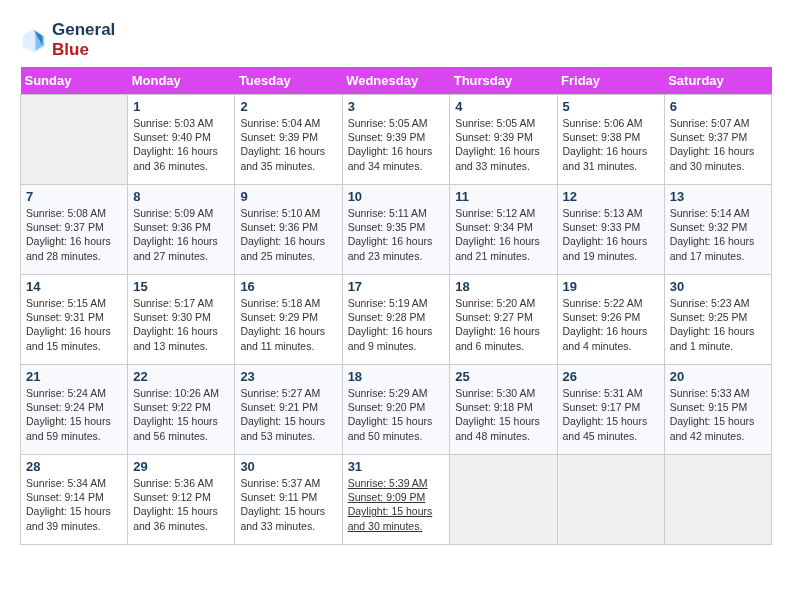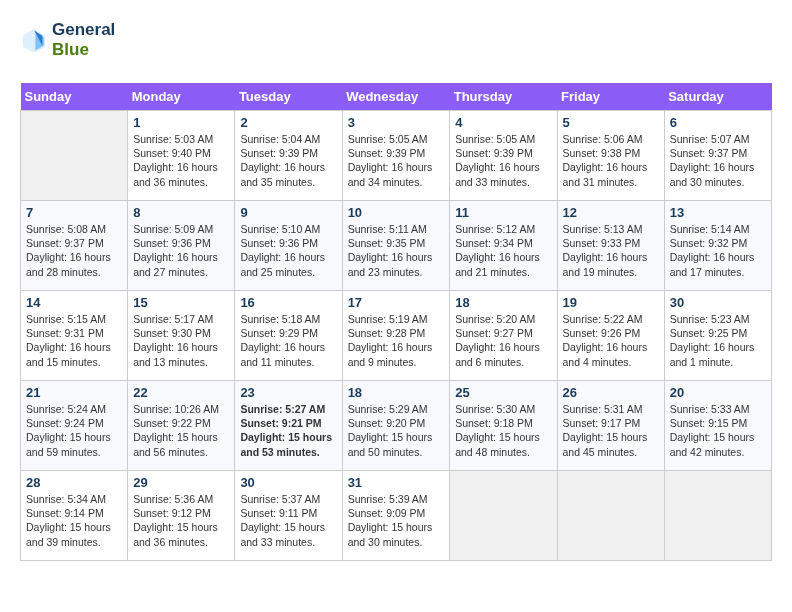--- a/index.html
+++ b/index.html
@@ -7,21 +7,21 @@
       font-family: Arial, sans-serif;
       background: #fff;
       width: 792px;
       min-height: 612px;
       padding: 20px;
     }
     .header {
       display: flex;
       justify-content: space-between;
       align-items: flex-start;
-      margin-bottom: 24px;
+      margin-bottom: 8px;
     }
     .logo {
       display: flex;
       align-items: center;
       gap: 4px;
     }
     .logo-icon {
       width: 28px;
       height: 28px;
     }
@@ -37,21 +37,21 @@
     .location {
       font-size: 14px;
       color: #333;
     }
     table {
       width: 100%;
       border-collapse: collapse;
       font-size: 11px;
     }
     thead tr th {
-      background-color: #8b5cf6;
+      background-color: #d946ef;
       color: #fff;
       padding: 6px 4px;
       text-align: left;
       font-size: 13px;
       font-weight: bold;
     }
     tbody tr td {
       border: 1px solid #ccc;
       vertical-align: top;
       padding: 4px 5px;
@@ -85,21 +85,21 @@
 
 <div class="header">
   <div class="logo">
     <svg class="logo-icon" viewBox="0 0 40 40">
       <polygon points="20,4 36,14 36,30 20,38 4,30 4,14" fill="#2196f3" opacity="0.15"></polygon>
       <polygon points="22,8 34,16 34,28 22,35" fill="#2196f3" opacity="0.5"></polygon>
       <polygon points="20,6 32,14 32,28" fill="#1a6bbd" opacity="0.8"></polygon>
     </svg>
     <div>
       <div style="font-size:17px;font-weight:bold;color:#1a3a5c;line-height:1.15;">General</div>
-      <div style="font-size:17px;font-weight:bold;color:#4d7c0f;line-height:1.15;">Blue</div>
+      <div style="font-size:17px;font-weight:bold;color:#b91c1c;line-height:1.15;">Blue</div>
     </div>
   </div>
 </div>
 
 <table>
   <thead>
     <tr>
     <th>Sunday</th>
         <th>Monday</th>
         <th>Tuesday</th>
@@ -267,21 +267,21 @@
         </td>
         <td>
           <span class="day-num">22</span>
           <div class="day-info" style="white-space: pre-line;">Sunrise: 10:26 AM
 Sunset: 9:22 PM
 Daylight: 15 hours
 and 56 minutes.</div>
         </td>
         <td>
           <span class="day-num">23</span>
-          <div class="day-info" style="white-space: pre-line; font-weight: bold;">Sunrise: 5:27 AM
+          <div class="day-info" style="white-space: pre-line;">Sunrise: 5:27 AM
 Sunset: 9:21 PM
 Daylight: 15 hours
 and 53 minutes.</div>
         </td>
         <td>
           <span class="day-num">18</span>
           <div class="day-info" style="white-space: pre-line;">Sunrise: 5:29 AM
 Sunset: 9:20 PM
 Daylight: 15 hours
 and 50 minutes.</div>
@@ -325,21 +325,21 @@
         </td>
         <td>
           <span class="day-num">30</span>
           <div class="day-info" style="white-space: pre-line;">Sunrise: 5:37 AM
 Sunset: 9:11 PM
 Daylight: 15 hours
 and 33 minutes.</div>
         </td>
         <td>
           <span class="day-num">31</span>
-          <div class="day-info" style="white-space: pre-line;">Sunrise: 5:39 AM
+          <div class="day-info" style="white-space: pre-line; text-decoration: underline;">Sunrise: 5:39 AM
 Sunset: 9:09 PM
 Daylight: 15 hours
 and 30 minutes.</div>
         </td>
         <td class="empty"></td>
         <td class="empty"></td>
         <td class="empty"></td>
       </tr>
     </tbody>
 </table>

